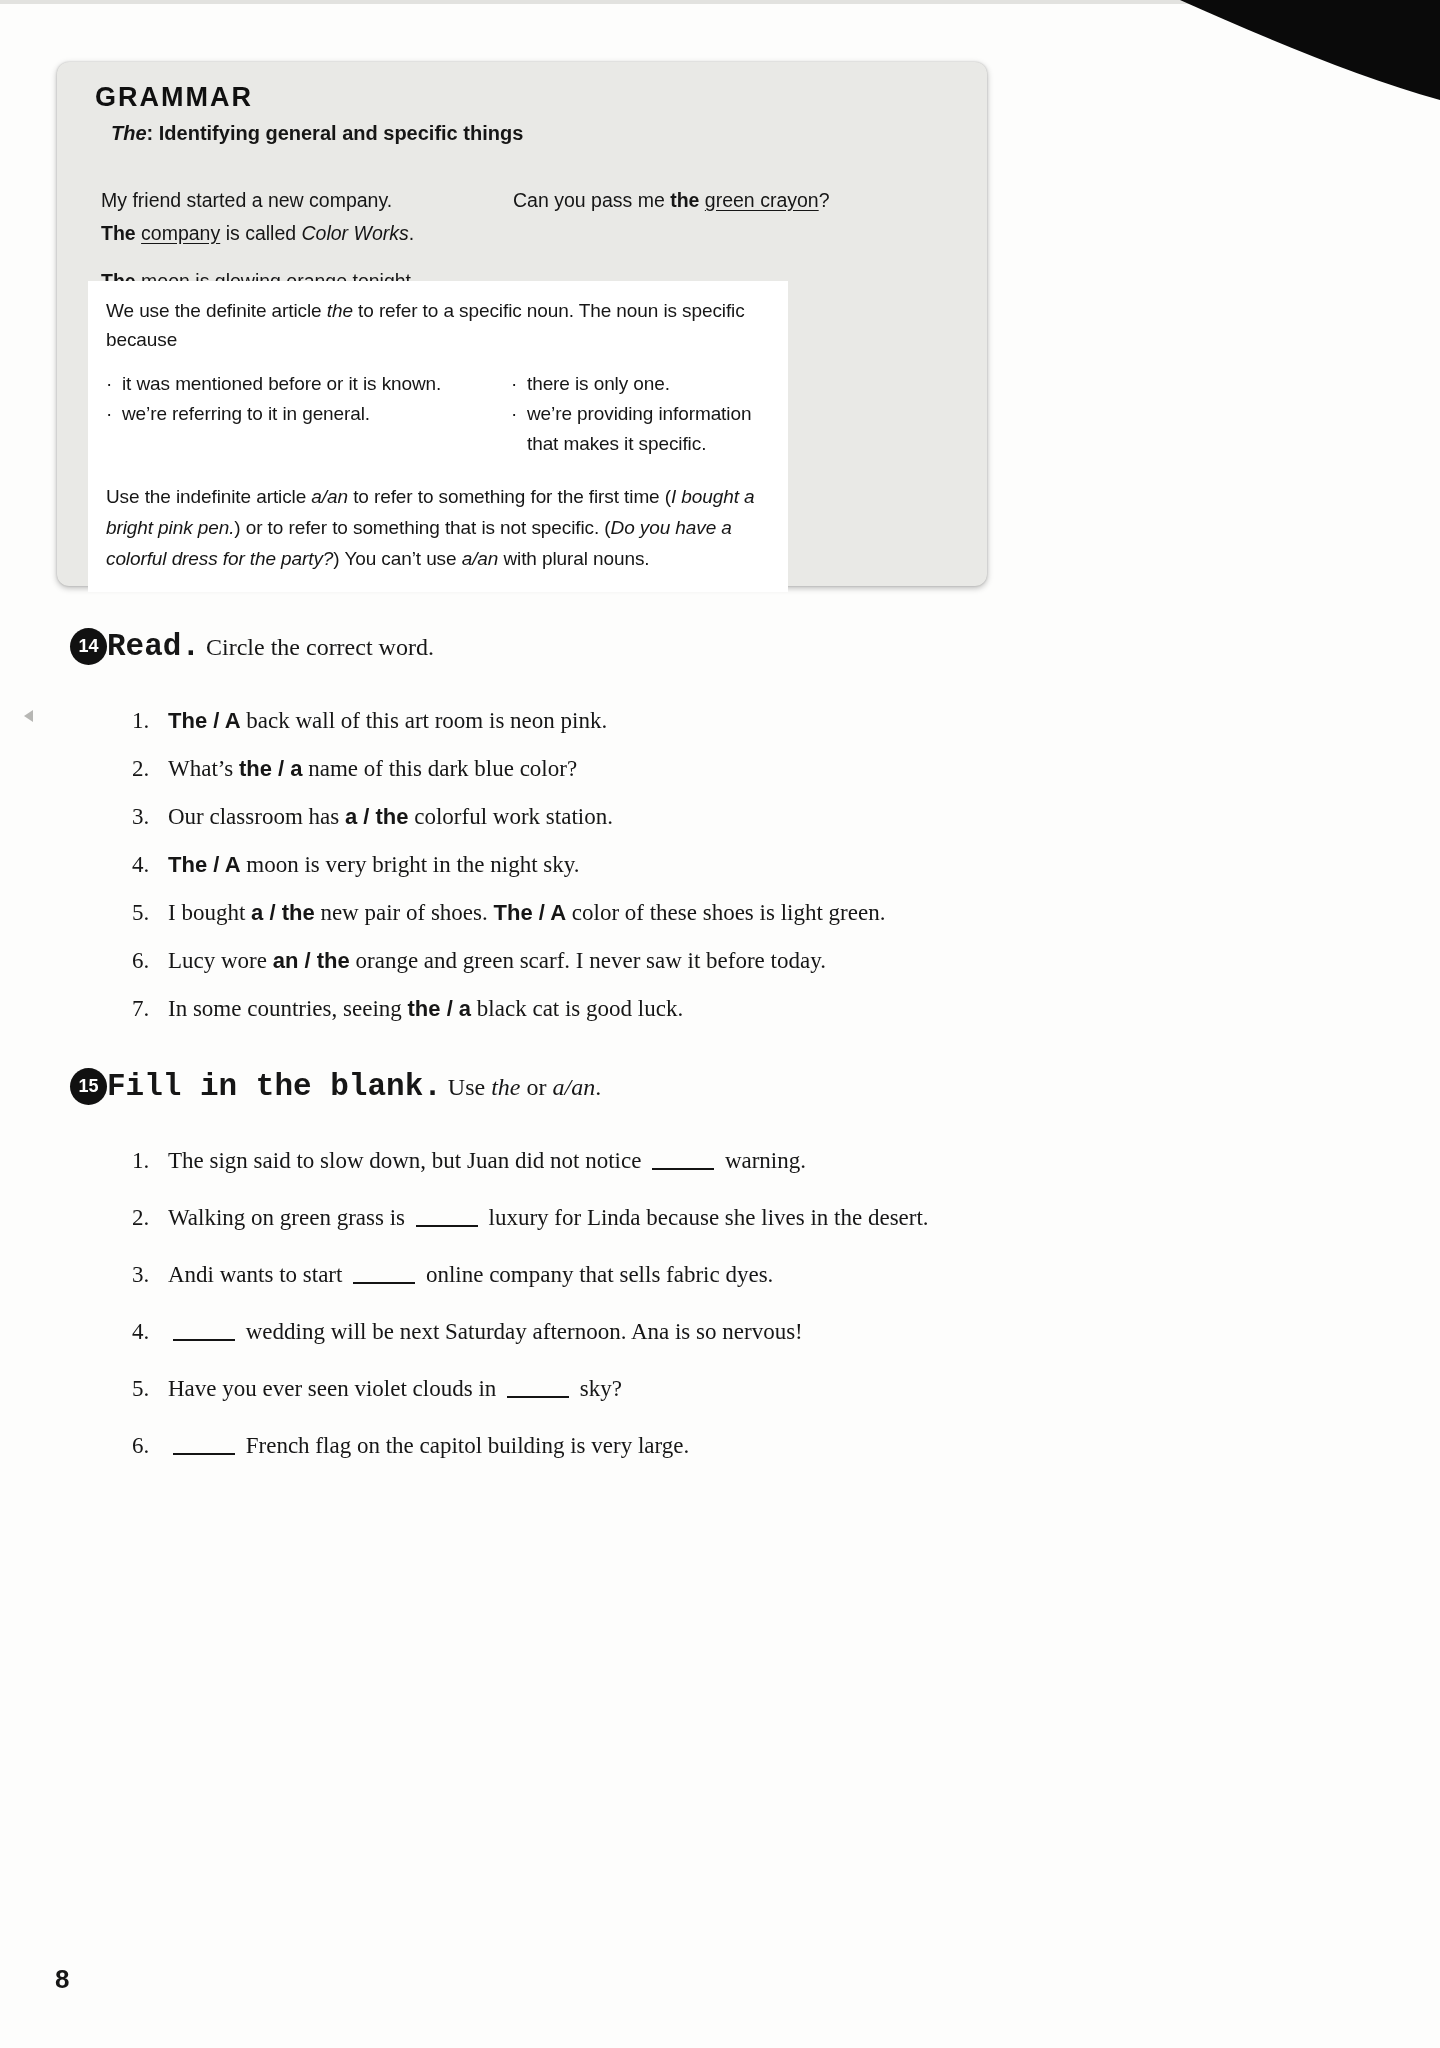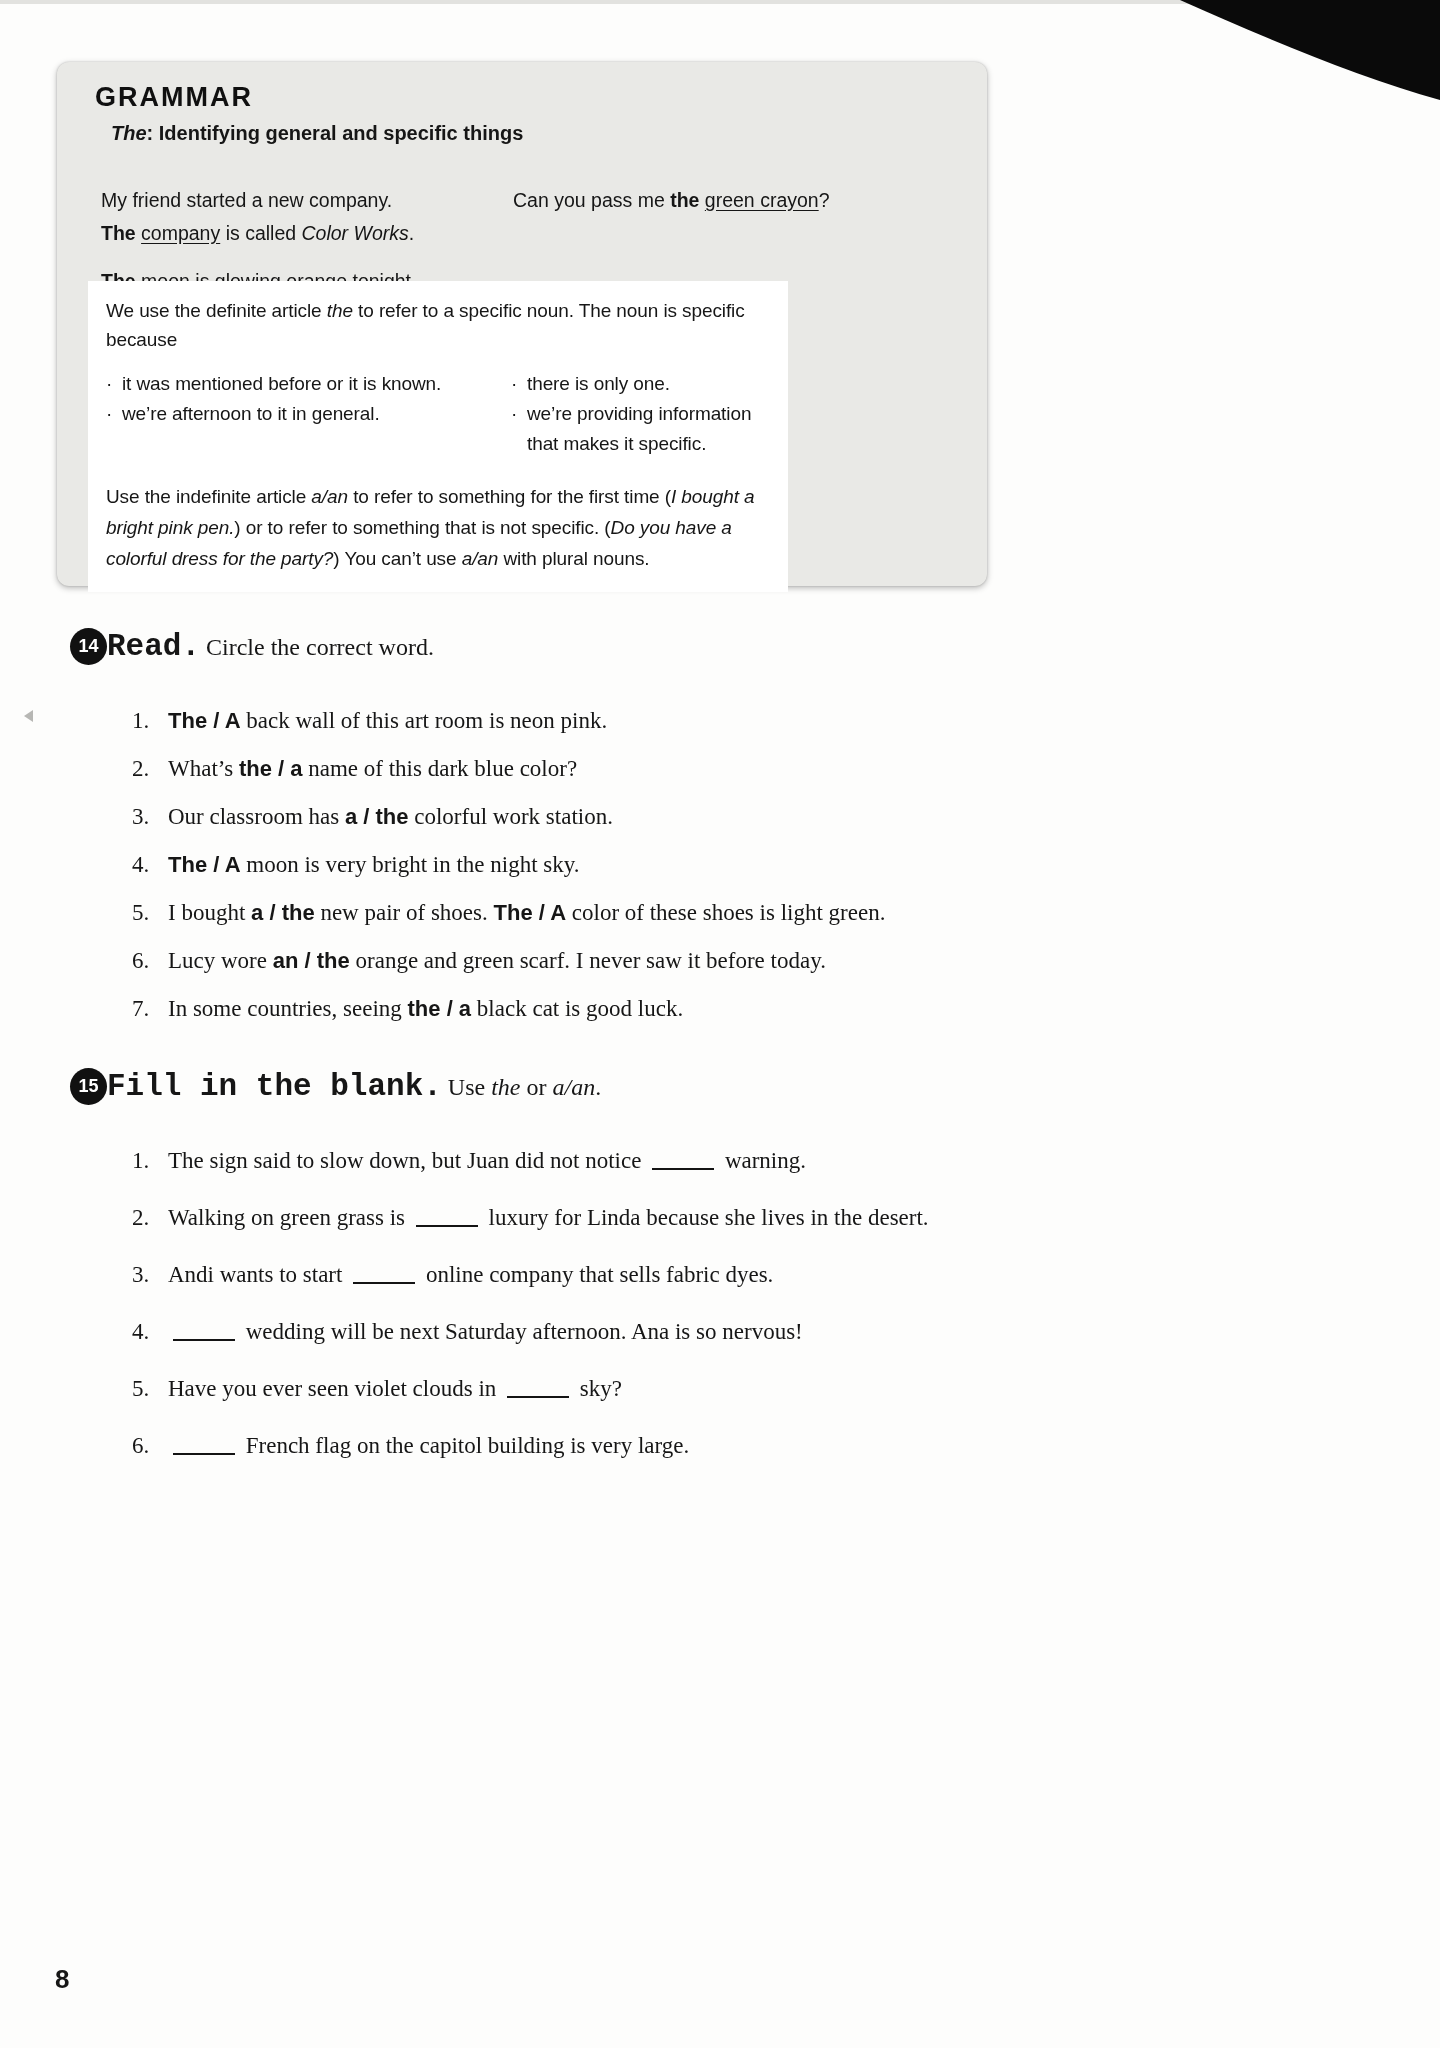--- a/index.html
+++ b/index.html
@@ -101,21 +101,21 @@
     <div class="note-box">
       <div class="note-intro"><span class="">We use the definite article </span><span class="i">the</span><span class=""> to refer to a specific noun. The noun is specific because</span></div>
       <div class="note-bullets">
         <div class="bullets-col">
             <div class="bullet-line">
               <span class="bullet">·</span>
               <span class="bullet-text"><span class="">it was mentioned before or it is known.</span></span>
             </div>
             <div class="bullet-line">
               <span class="bullet">·</span>
-              <span class="bullet-text"><span class="">we’re afternoon to it in general.</span></span>
+              <span class="bullet-text"><span class="">we’re referring to it in general.</span></span>
             </div>
           </div>
         <div class="bullets-col">
             <div class="bullet-line">
               <span class="bullet">·</span>
               <span class="bullet-text"><span class="">there is only one.</span></span>
             </div>
             <div class="bullet-line">
               <span class="bullet">·</span>
               <span class="bullet-text"><span class="">we’re providing information that makes it specific.</span></span>

